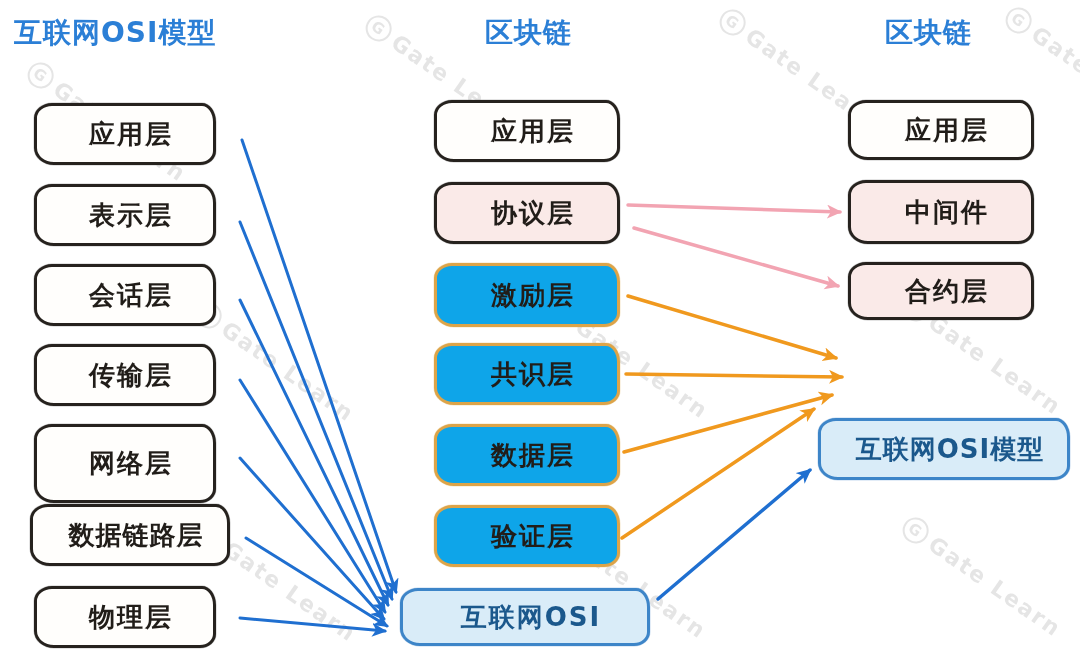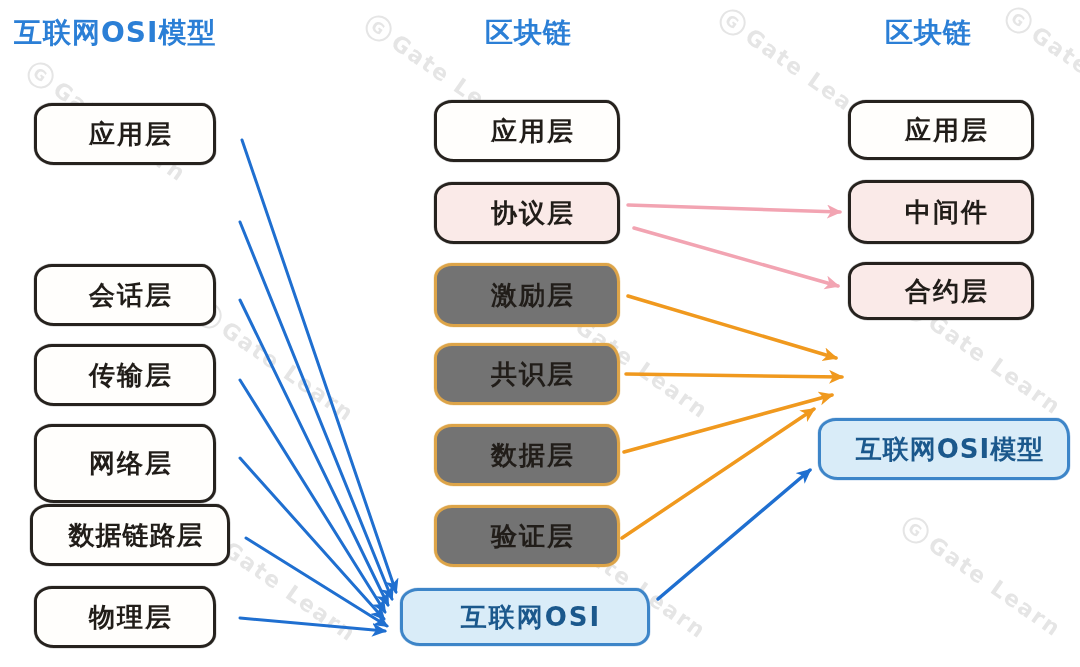--- a/index.html
+++ b/index.html
@@ -67,21 +67,21 @@
     font-weight: 700;
     color: #211d19;
     letter-spacing: 2px;
     box-shadow: 0 0 0 0.5px rgba(30,30,30,0.25);
     padding-left: 12px;
   }
   .box.pink {
     background: #faeae8;
   }
   .box.yellow {
-    background: #737373;
+    background: #0ea5e9;
     border-color: #dda448;
     box-shadow: 0 0 0 0.5px rgba(220,165,70,0.3);
   }
   .box.blue {
     background: #d9ecf8;
     border-color: #3d85c8;
     color: #1b588c;
     box-shadow: 0 0 0 0.5px rgba(60,130,200,0.3);
   }
   .arrows {
@@ -136,20 +136,23 @@
     <span class="logo">G</span>
     <span>Gate Learn</span>
   </div>
 
   <div class="col-title" style="left:14px; top:14px;">互联网OSI模型</div>
   <div class="col-title" style="left:485px; top:14px;">区块链</div>
   <div class="col-title" style="left:885px; top:14px;">区块链</div>
 
   <div class="box" style="left:34px; top:103px; width:182px; height:62px;">
     <span>应用层</span>
+  </div>
+  <div class="box" style="left:34px; top:184px; width:182px; height:62px;">
+    <span>表示层</span>
   </div>
   <div class="box" style="left:34px; top:264px; width:182px; height:62px;">
     <span>会话层</span>
   </div>
   <div class="box" style="left:34px; top:344px; width:182px; height:62px;">
     <span>传输层</span>
   </div>
   <div class="box" style="left:34px; top:424px; width:182px; height:79px;">
     <span>网络层</span>
   </div>

